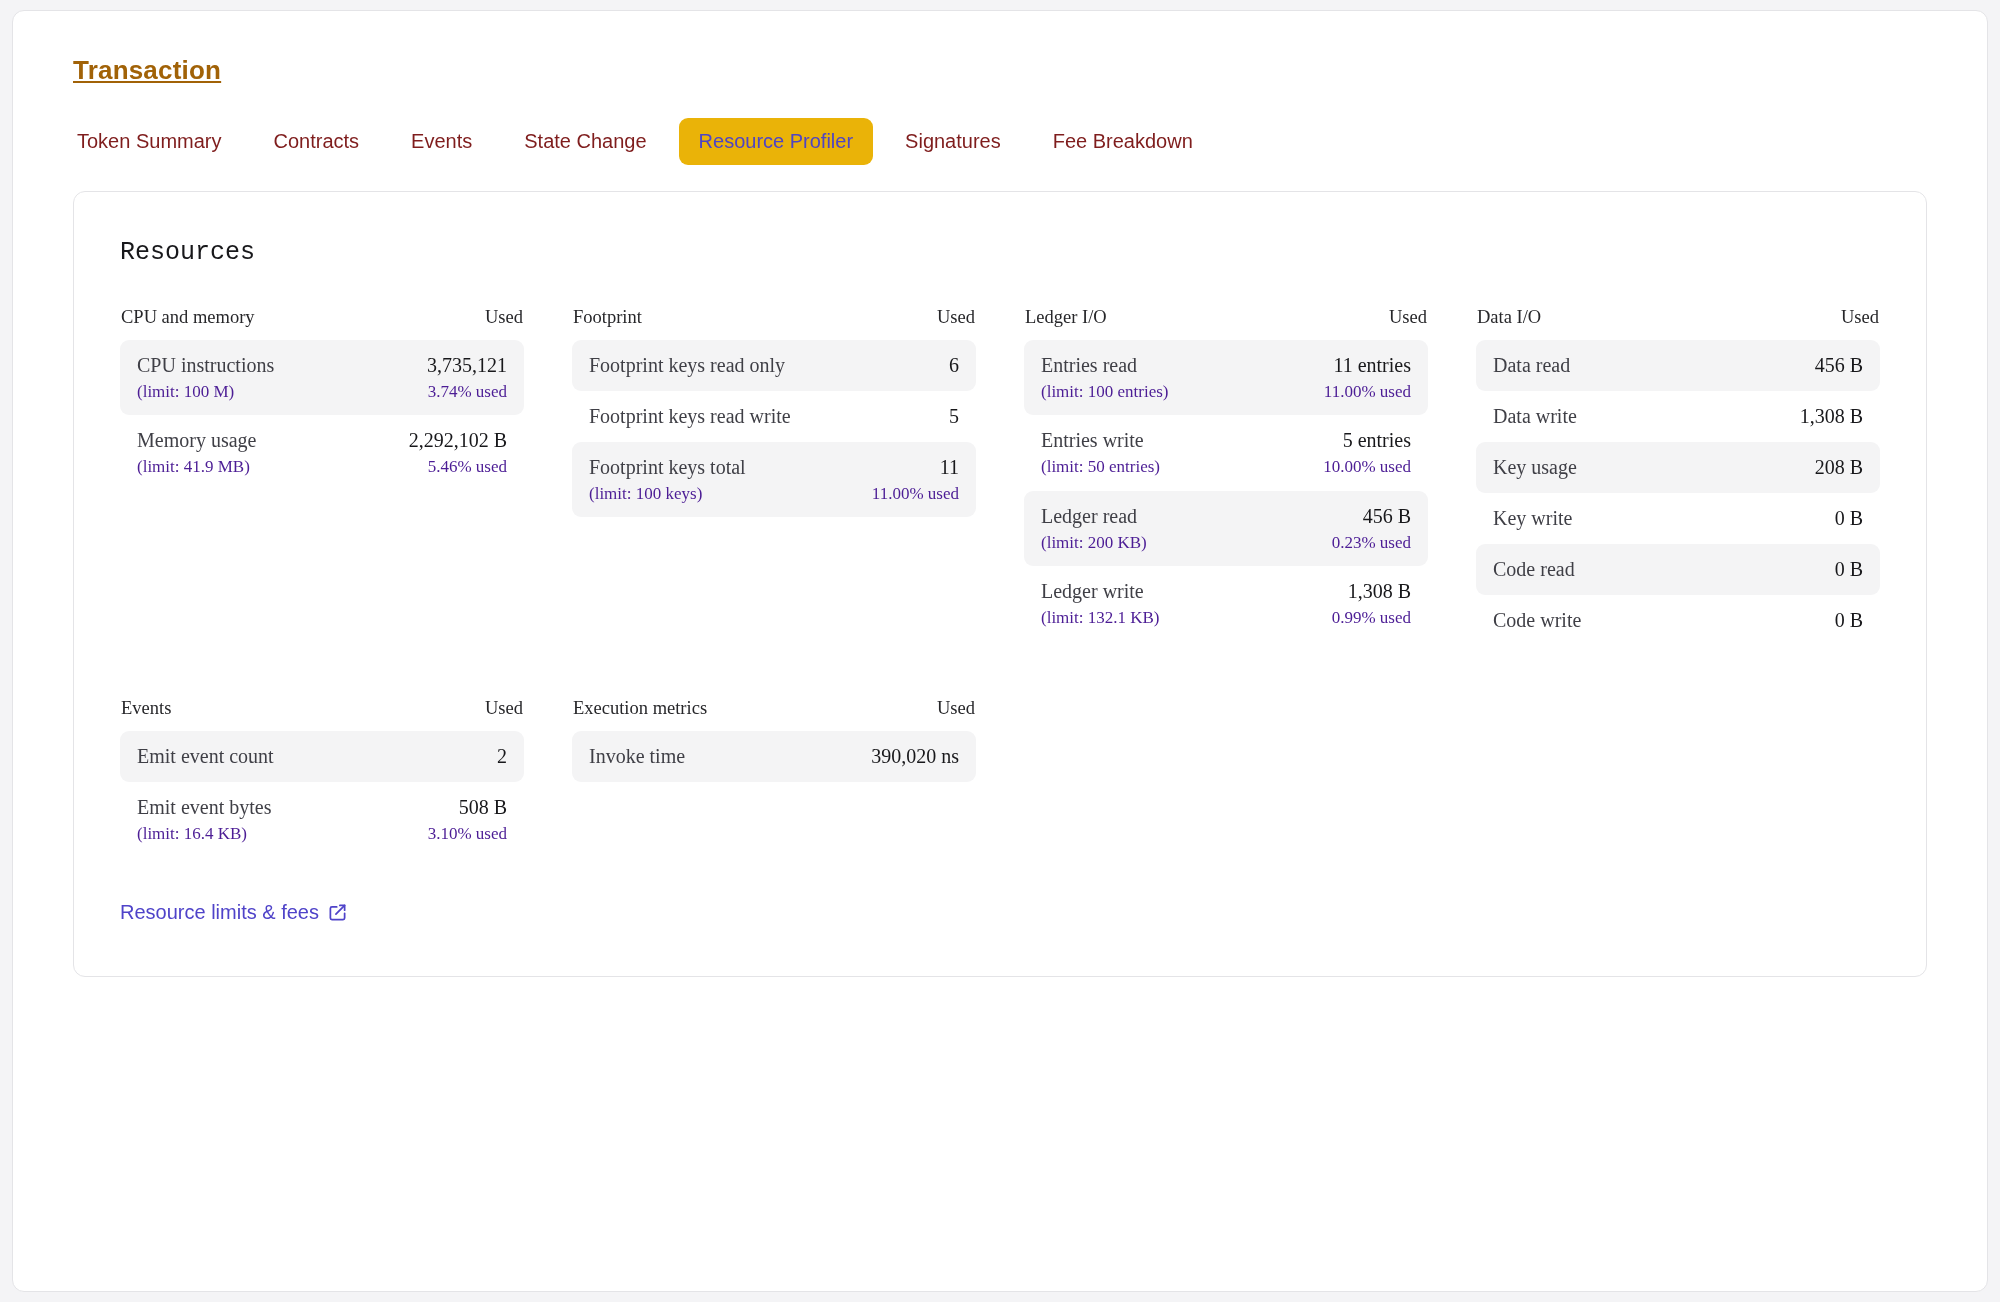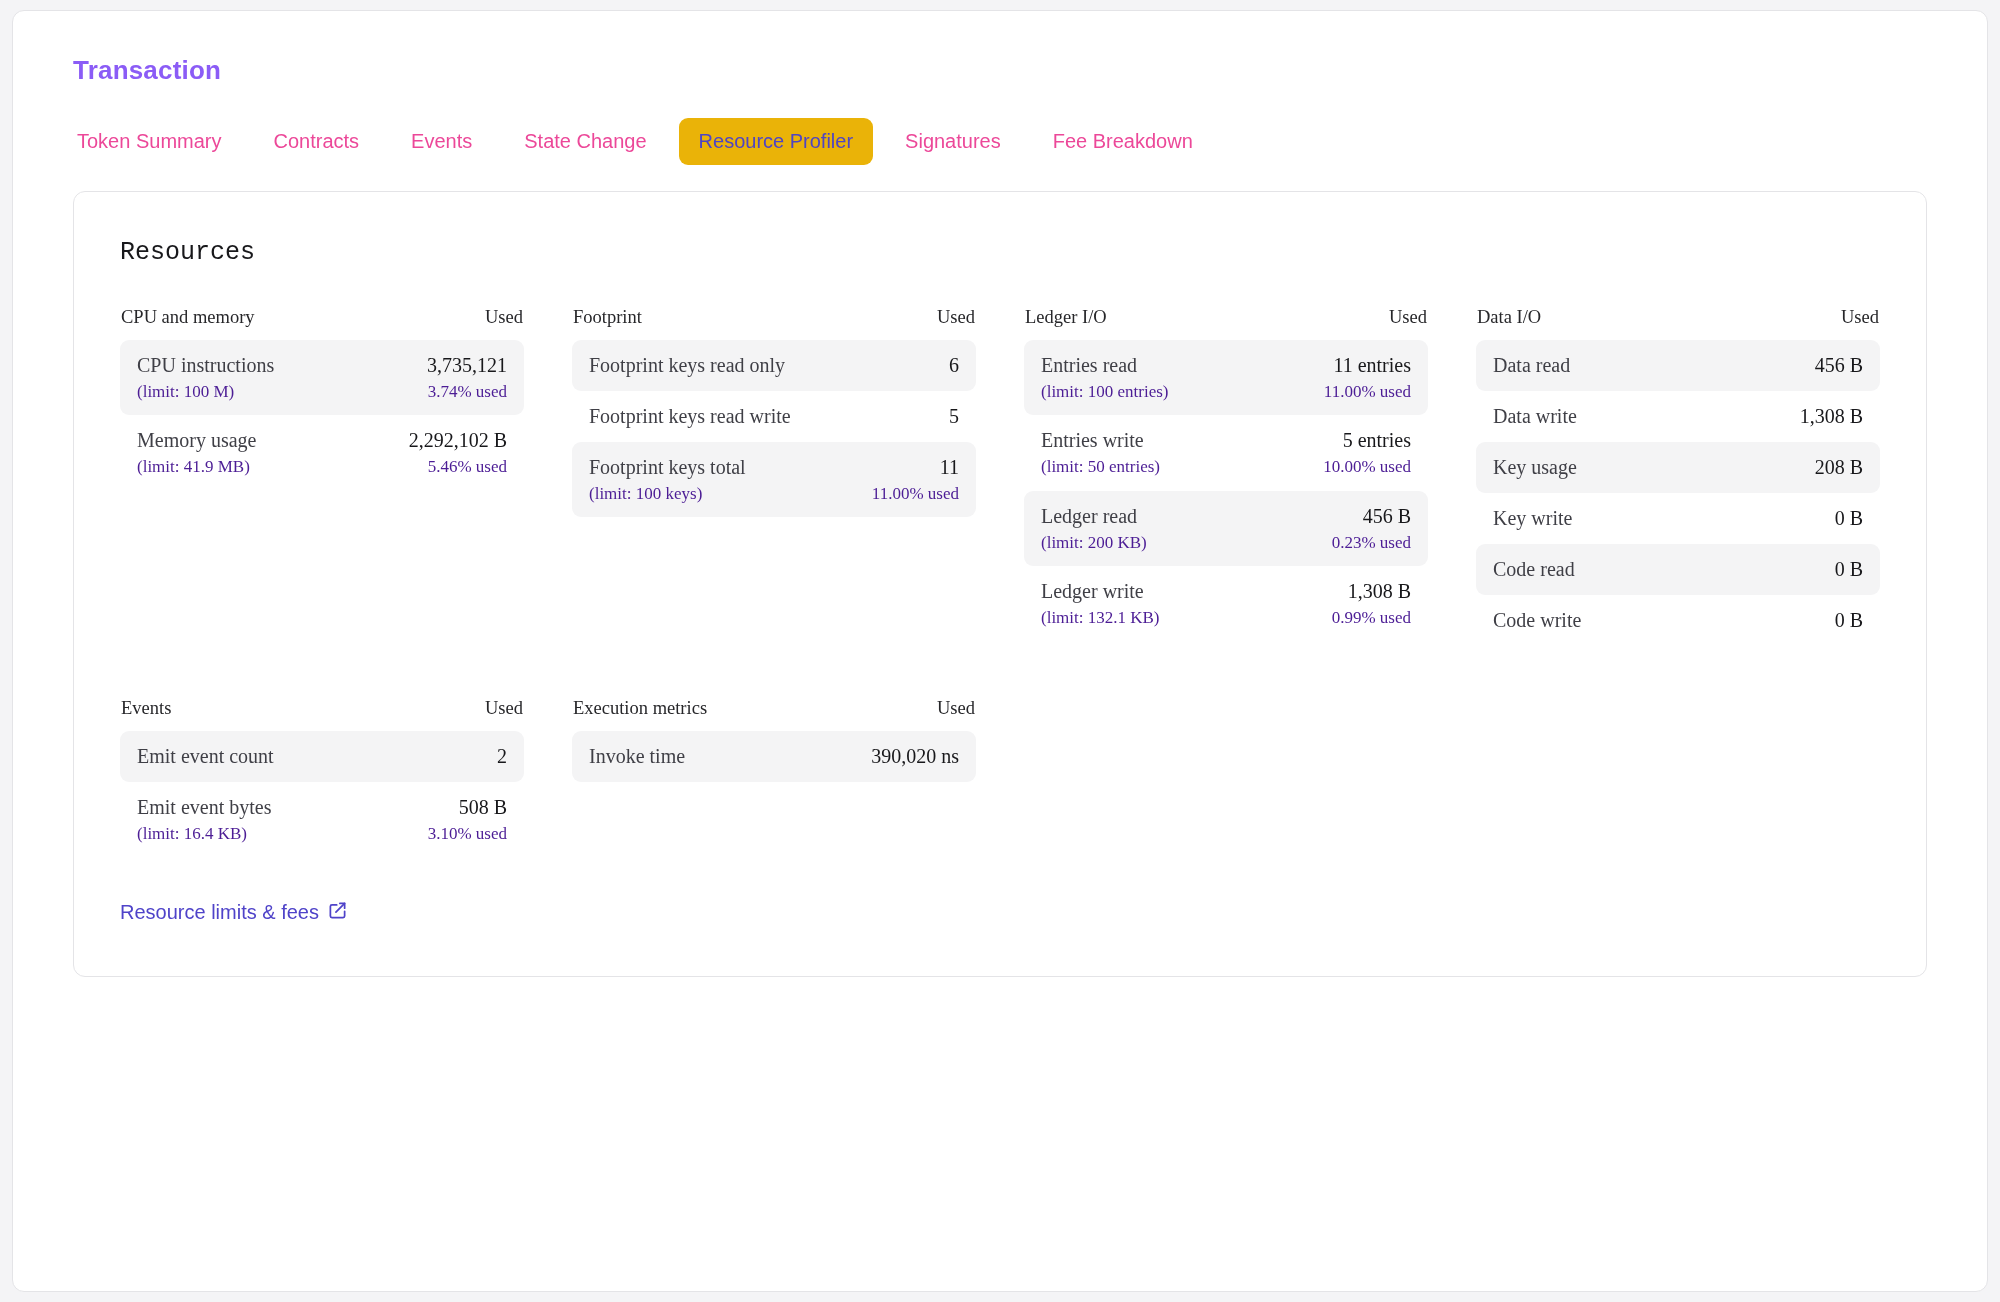--- a/index.html
+++ b/index.html
@@ -15,33 +15,34 @@
     left: 12px; right: 12px; top: 10px; bottom: 10px;
     background: #ffffff;
     border: 1px solid #e4e4e7;
     border-radius: 12px;
     padding: 44px 60px 40px 60px;
     overflow: hidden;
   }
   .page-title {
     font-size: 26px;
     font-weight: 700;
-    color: #8b5cf6;
+    color: #a16207;
     letter-spacing: 0.2px;
+    text-decoration: underline;
   }
   .tabs {
     display: flex;
     align-items: center;
     gap: 12px;
     margin-top: 32px;
     margin-left: -16px;
   }
   .tab {
     font-size: 20px;
-    color: #ec4899;
+    color: #7f1d1d;
     padding: 12px 20px;
     border-radius: 9px;
     cursor: pointer;
     white-space: nowrap;
     background: transparent;
     border: none;
     font-family: inherit;
   }
   .tab.active {
     background: #eab308;
@@ -88,20 +89,21 @@
     border-radius: 9px;
   }
   .rows .row:nth-child(odd) { background: #f4f4f5; }
   .row .label { font-size: 20px; color: #3f3f46; line-height: 1.25; }
   .row .sub { font-size: 17px; color: #4c1d95; margin-top: 4px; line-height: 1.2; }
   .row .value-wrap { text-align: right; }
   .row .value { font-size: 20px; color: #18181b; line-height: 1.25; }
   .sub:empty { display: none; }
   .footer-link {
     display: inline-flex;
+    align-items: center;
     gap: 9px;
     margin-top: 44px;
     font-size: 20px;
     color: #4f43c9;
     text-decoration: none;
     cursor: pointer;
   }
   .ext-icon { width: 19px; height: 19px; display: inline-block; }
 </style>
 </head>

